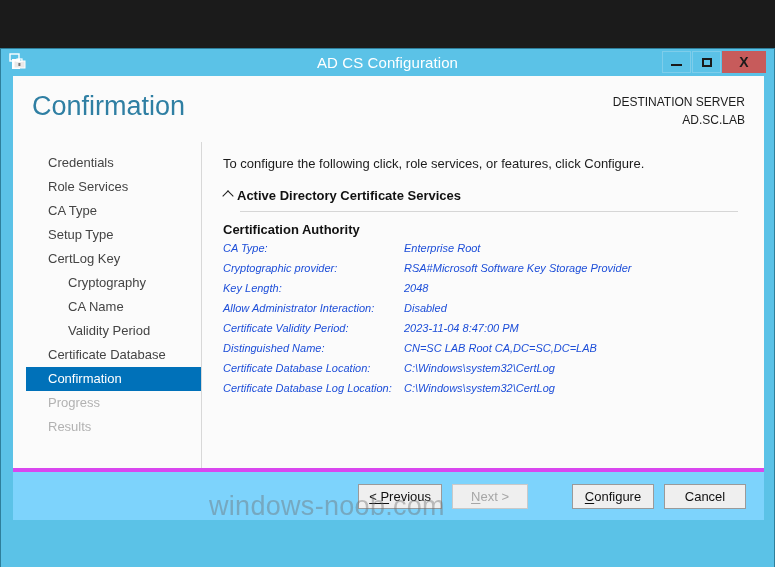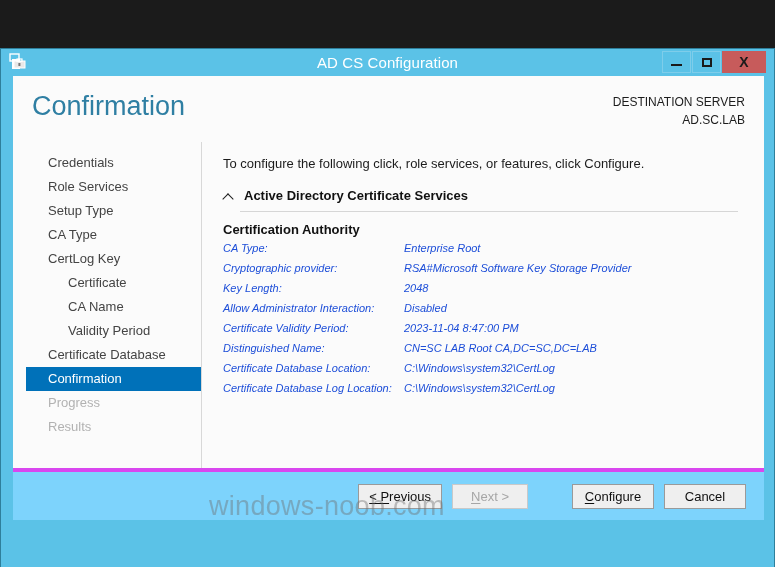--- a/index.html
+++ b/index.html
@@ -176,23 +176,23 @@
     box-sizing: border-box;
     min-width: 0;
   }
   .intro-text {
     font-size: 13px;
     color: #1c1c1c;
     margin: 4px 0 0 0;
   }
   .section-head {
     display: flex;
-    align-items: flex-end;
+    align-items: flex-start;
     margin-top: 17px;
-    gap: 9px;
+    gap: 2px;
   }
   .chev {
     width: 12px;
     height: 12px;
     position: relative;
     flex: 0 0 12px;
   }
   .chev::before {
     content: "";
     position: absolute;
@@ -319,24 +319,24 @@
         <div>DESTINATION SERVER</div>
         <div>AD.SC.LAB</div>
       </div>
     </div>
 
     <div class="body-area">
 
       <nav class="sidebar" id="sidebar">
           <div class="nav-item">Credentials</div>
           <div class="nav-item">Role Services</div>
+          <div class="nav-item">CA Type</div>
           <div class="nav-item">Setup Type</div>
-          <div class="nav-item">CA Type</div>
           <div class="nav-item">CertLog Key</div>
-          <div class="nav-item sub">Certificate</div>
+          <div class="nav-item sub">Cryptography</div>
           <div class="nav-item sub">CA Name</div>
           <div class="nav-item sub">Validity Period</div>
           <div class="nav-item">Certificate Database</div>
           <div class="nav-item selected">Confirmation</div>
           <div class="nav-item disabled">Progress</div>
           <div class="nav-item disabled">Results</div>
         </nav>
 
       <div class="content">
         <p class="intro-text">To configure the following click, role services, or features, click Configure.</p>

